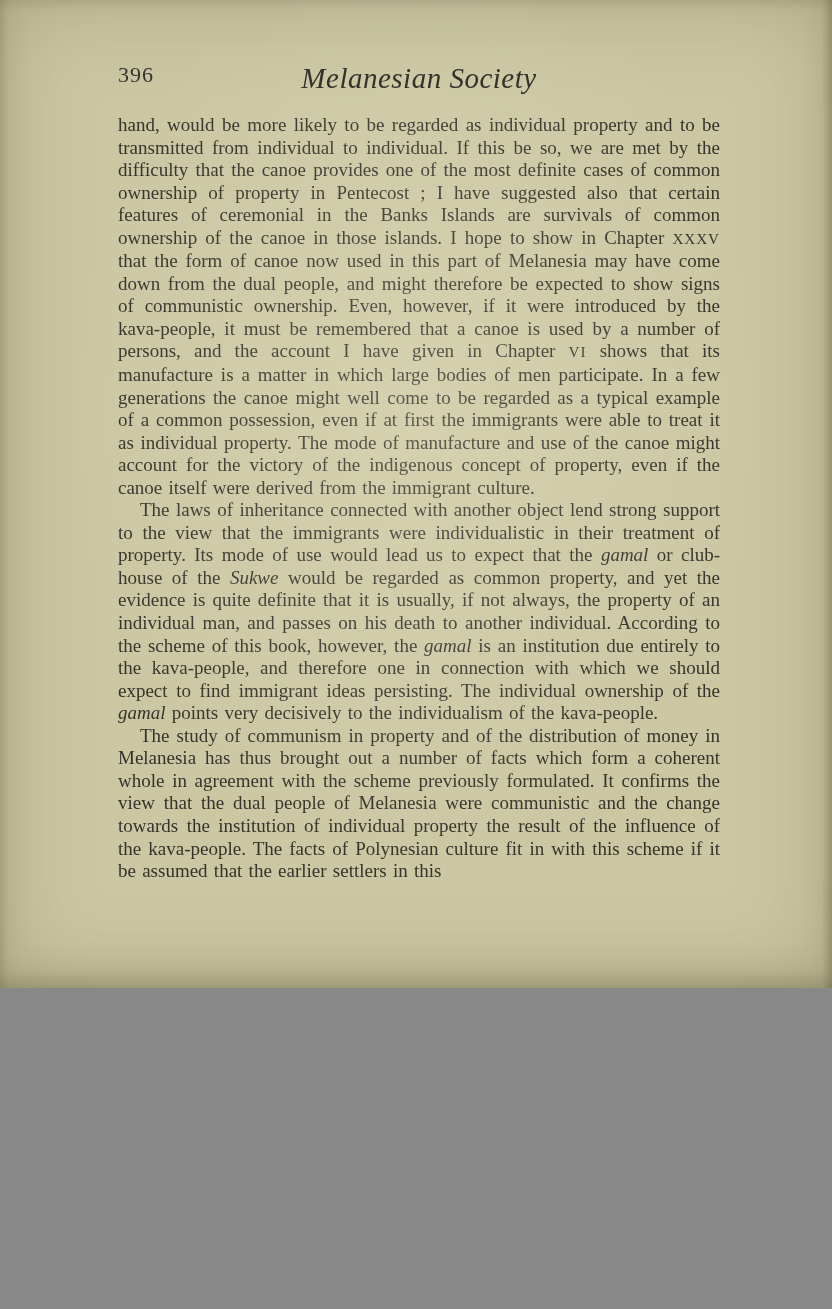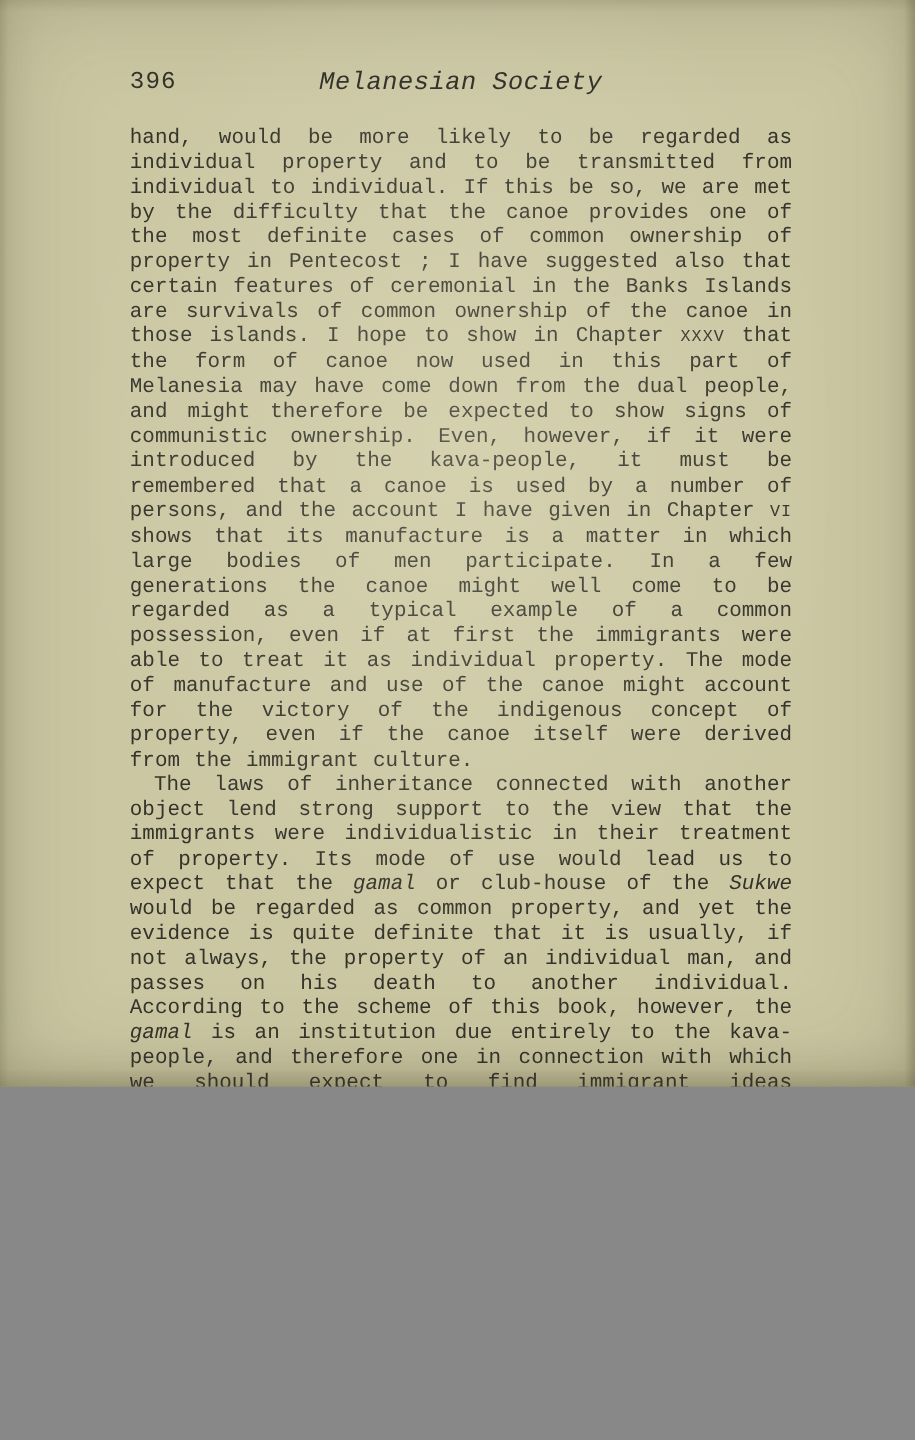--- a/index.html
+++ b/index.html
@@ -7,21 +7,21 @@
     padding: 0;
     background: #888;
   }
   .page {
     position: relative;
     width: 832px;
     height: 988px;
     margin: 0 auto;
     background-color: #cbc7a3;
     color: #34322a;
-    font-family: Liberation Mono, monospace;
+    font-family: Liberation Serif, serif;
     box-sizing: border-box;
     padding: 62px 112px 0 118px;
     overflow: hidden;
     box-shadow: inset 0 0 90px rgba(90, 84, 52, 0.28),
                 inset 0 -14px 30px rgba(90, 84, 52, 0.18);
   }
   
   .page::before {
     content: "";
     position: absolute;
@@ -46,21 +46,21 @@
     font-size: 22px;
     letter-spacing: 1px;
   }
   .running-title {
     position: absolute;
     left: 0;
     right: 0;
     top: 0;
     text-align: center;
     font-style: italic;
-    font-size: 23px;
+    font-size: 29px;
     letter-spacing: 0.5px;
   }
   .text-block {
     font-size: 19px;
     line-height: 22.55px;
     text-align: justify;
     word-spacing: 1.5px;
   }
   .text-block p {
     margin: 0;

